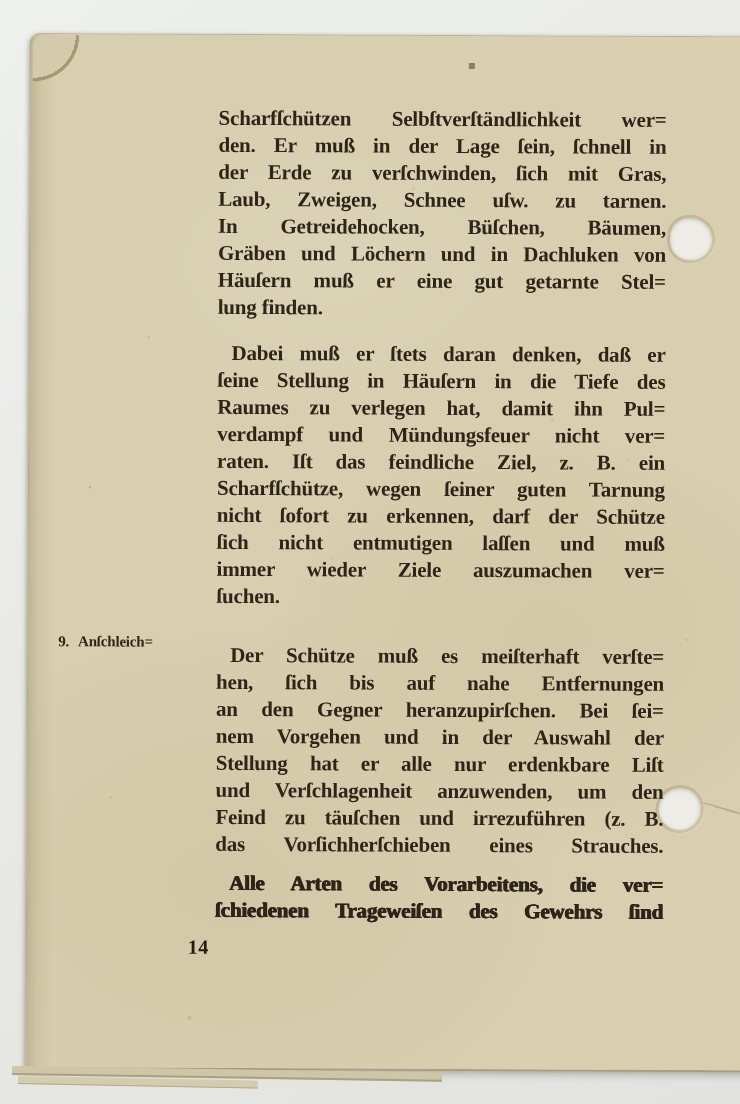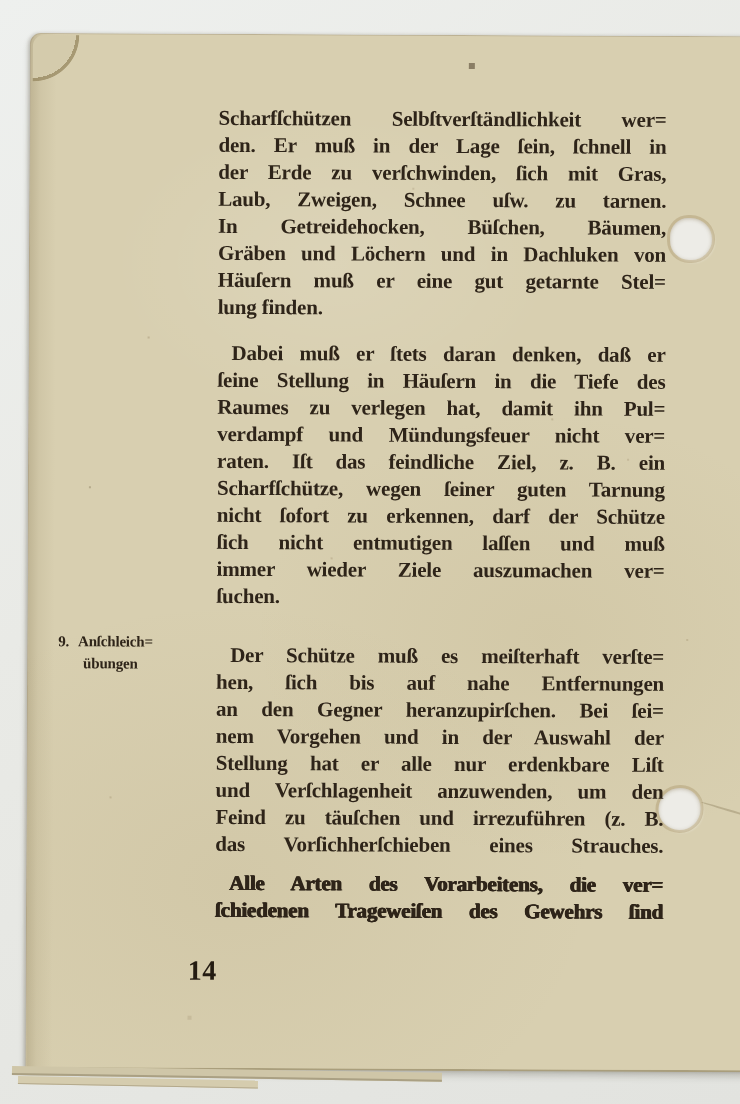--- a/index.html
+++ b/index.html
@@ -77,22 +77,22 @@
   .para:nth-child(3){margin-top:32px;}
   .para:nth-child(4){margin-top:12px;}
   .margin-note{
     position:absolute;left:30px;top:596px;width:152px;
     color:var(--ink,#2e2419);font-weight:bold;
     font-size:15px;line-height:22px;letter-spacing:-0.2px;
   }
   .mn-row{display:flex;gap:9px;}
   .mn-row2{padding-left:25px;}
   .page-number{
-    position:absolute;left:161px;top:920px;
-    color:#241c12;font-weight:bold;font-size:28px;letter-spacing:0.5px;
+    position:absolute;left:161px;top:901px;
+    color:#241c12;font-weight:bold;font-size:20px;letter-spacing:0.5px;
   }
   .sheet{position:absolute;border-bottom:2px solid #aaa083;background:var(--undersheet,#cfc6a8);}
   .sheet1{left:12px;top:1066px;width:430px;height:9px;transform:rotate(0.9deg);transform-origin:left;}
   .sheet2{left:18px;top:1076px;width:240px;height:8px;transform:rotate(1.1deg);transform-origin:left;border-bottom:1px solid #b4a98c;background:#d5ccae;}
 </style>
 </head>
 <body>
 
 <div class="scene">
   <div class="page">
@@ -100,21 +100,20 @@
     <div class="specks"></div>
     <div class="hole hole1"></div>
     <div class="hole hole2"></div>
     <div class="crack"></div>
 
     <div class="margin-note">
       <div class="mn-row">
         <span>9.</span>
         <span>Anſchleich=</span>
       </div>
-      <div class="mn-row2">übungen</div>
     </div>
 
     <div class="text-col" id="textcol">
         <div class="para">
           <div class="line">Scharfſchützen Selbſtverſtändlichkeit wer=</div>
           <div class="line">den. Er muß in der Lage ſein, ſchnell in</div>
           <div class="line">der Erde zu verſchwinden, ſich mit Gras,</div>
           <div class="line">Laub, Zweigen, Schnee uſw. zu tarnen.</div>
           <div class="line">In Getreidehocken, Büſchen, Bäumen,</div>
           <div class="line">Gräben und Löchern und in Dachluken von</div>

